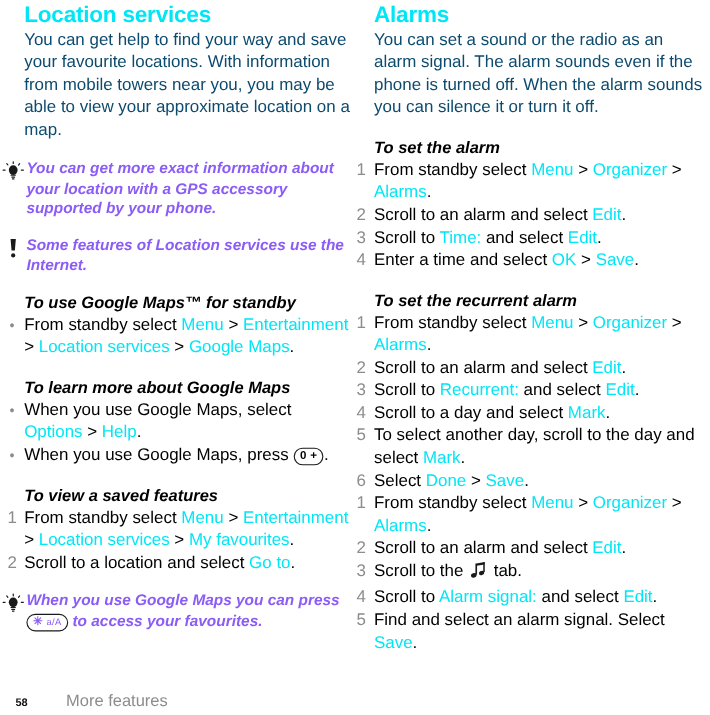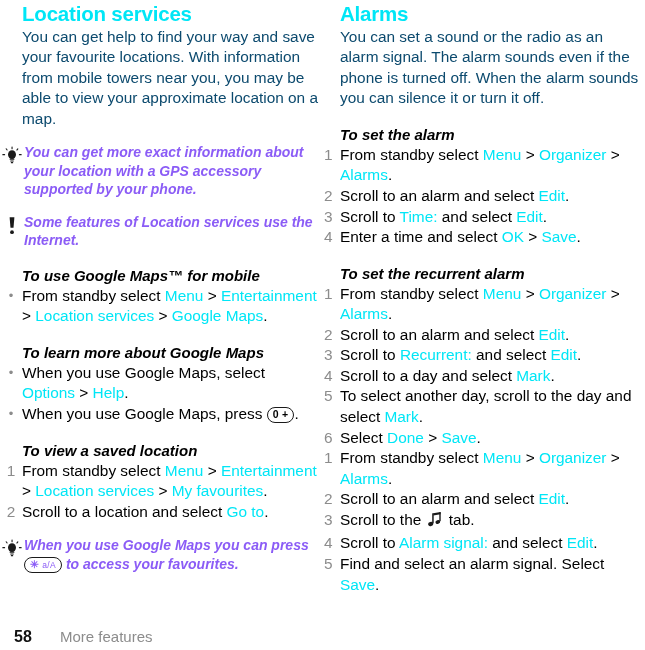--- a/index.html
+++ b/index.html
@@ -137,21 +137,21 @@
 
   footer.page-footer {
     position: absolute;
     left: 0; bottom: 4px;
     width: 645px;
     padding-left: 14px;
     display: flex;
     align-items: baseline;
   }
   footer .pnum {
-    font-size: 16px;
+    font-size: 10px;
     font-weight: bold;
     color: #111;
     width: 46px;
   }
   footer .pchap {
     font-size: 15px;
     color: #8c8c8c;
   }
 </style>
 </head>
@@ -191,21 +191,21 @@
                     <circle cx="10" cy="16.2" r="1.9"></circle>
                   </g>
                 </svg></span>
             </span>
             <span class="ctext">Some features of Location services use the Internet.</span>
           </div>
         </div>
 
       <div id="left-procedures">
           <div>
-            <h2 class="proc-title">To use Google Maps™ for mobile</h2>
+            <h2 class="proc-title">To use Google Maps™ for standby</h2>
             <ul class="steps">
               <li class="step">
                 <span class="marker bullet">•</span>
                 <span class="stext"><span>From standby select </span><span class="hl">Menu</span><span> &gt; </span><span class="hl">Entertainment</span><span> &gt; </span><span class="hl">Location&nbsp;services</span><span> &gt; </span><span class="hl">Google&nbsp;Maps</span><span>.</span></span>
               </li>
             </ul>
           </div>
           <div>
             <h2 class="proc-title">To learn more about Google Maps</h2>
             <ul class="steps">
@@ -217,21 +217,21 @@
           </div>
           <div>
             <ul class="steps">
               <li class="step">
                 <span class="marker bullet">•</span>
                 <span class="stext"><span>When you use Google Maps, press </span><span class="keycap">0 +</span><span>.</span></span>
               </li>
             </ul>
           </div>
           <div>
-            <h2 class="proc-title">To view a saved location</h2>
+            <h2 class="proc-title">To view a saved features</h2>
             <ol class="steps">
               <li class="step">
                 <span class="marker">1</span>
                 <span class="stext"><span>From standby select </span><span class="hl">Menu</span><span> &gt; </span><span class="hl">Entertainment</span><span> &gt; </span><span class="hl">Location&nbsp;services</span><span> &gt; </span><span class="hl">My&nbsp;favourites</span><span>.</span></span>
               </li>
               <li class="step">
                 <span class="marker">2</span>
                 <span class="stext"><span>Scroll to a location and select </span><span class="hl">Go&nbsp;to</span><span>.</span></span>
               </li>
             </ol>

